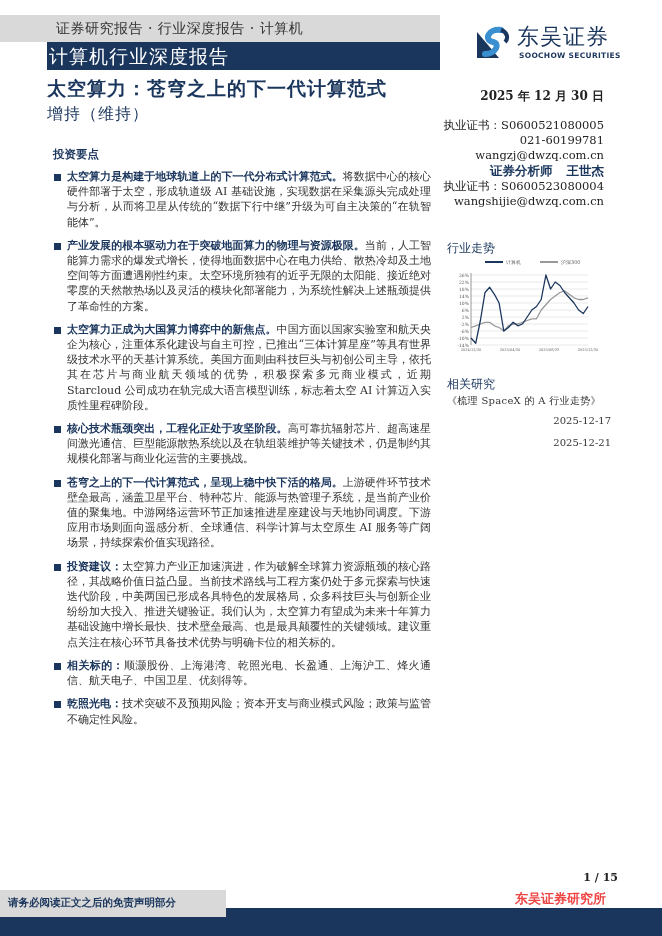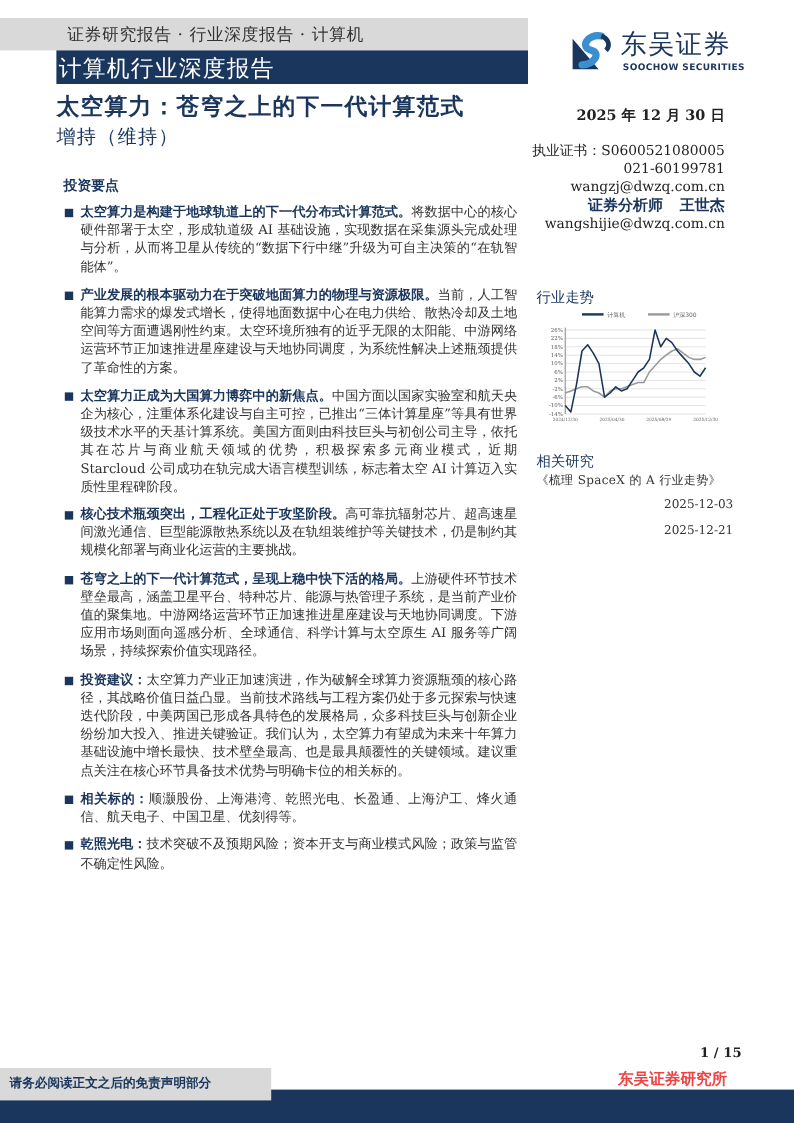--- a/index.html
+++ b/index.html
@@ -72,27 +72,28 @@
 <div class="rating">增持（维持）</div>
 <div class="date">2025 年 12 月 30 日</div>
 
 <div class="analysts">
   <div>执业证书：S0600521080005</div>
   <div>021-60199781</div>
   <div>wangzj@dwzq.com.cn</div>
   <div class="name">
     <span>证券分析师</span><span class="gap"></span><span>王世杰</span>
   </div>
+  <div>执业证书：S0600523080004</div>
   <div>wangshijie@dwzq.com.cn</div>
 </div>
 
 <div class="points">
   <h3>投资要点</h3>
   <div class="point"><span class="sq"></span><b>太空算力是构建于地球轨道上的下一代分布式计算范式。</b><span>将数据中心的核心硬件部署于太空，形成轨道级 AI 基础设施，实现数据在采集源头完成处理与分析，从而将卫星从传统的“数据下行中继”升级为可自主决策的“在轨智能体”。</span></div>
-  <div class="point"><span class="sq"></span><b>产业发展的根本驱动力在于突破地面算力的物理与资源极限。</b><span>当前，人工智能算力需求的爆发式增长，使得地面数据中心在电力供给、散热冷却及土地空间等方面遭遇刚性约束。太空环境所独有的近乎无限的太阳能、中游网络运营环节正加速推进星座建设与天地协同调度，为系统性解决上述瓶颈提供了革命性的方案。</span></div>
+  <div class="point"><span class="sq"></span><b>产业发展的根本驱动力在于突破地面算力的物理与资源极限。</b><span>当前，人工智能算力需求的爆发式增长，使得地面数据中心在电力供给、散热冷却及土地空间等方面遭遇刚性约束。太空环境所独有的近乎无限的太阳能、接近绝对零度的天然散热场以及灵活的模块化部署能力，为系统性解决上述瓶颈提供了革命性的方案。</span></div>
   <div class="point"><span class="sq"></span><b>太空算力正成为大国算力博弈中的新焦点。</b><span>中国方面以国家实验室和航天央企为核心，注重体系化建设与自主可控，已推出“三体计算星座”等具有世界级技术水平的天基计算系统。美国方面则由科技巨头与初创公司主导，依托其在芯片与商业航天领域的优势，积极探索多元商业模式，近期 Starcloud 公司成功在轨完成大语言模型训练，标志着太空 AI 计算迈入实质性里程碑阶段。</span></div>
   <div class="point"><span class="sq"></span><b>核心技术瓶颈突出，工程化正处于攻坚阶段。</b><span>高可靠抗辐射芯片、超高速星间激光通信、巨型能源散热系统以及在轨组装维护等关键技术，仍是制约其规模化部署与商业化运营的主要挑战。</span></div>
   <div class="point"><span class="sq"></span><b>苍穹之上的下一代计算范式，呈现上稳中快下活的格局。</b><span>上游硬件环节技术壁垒最高，涵盖卫星平台、特种芯片、能源与热管理子系统，是当前产业价值的聚集地。中游网络运营环节正加速推进星座建设与天地协同调度。下游应用市场则面向遥感分析、全球通信、科学计算与太空原生 AI 服务等广阔场景，持续探索价值实现路径。</span></div>
   <div class="point"><span class="sq"></span><b>投资建议：</b><span>太空算力产业正加速演进，作为破解全球算力资源瓶颈的核心路径，其战略价值日益凸显。当前技术路线与工程方案仍处于多元探索与快速迭代阶段，中美两国已形成各具特色的发展格局，众多科技巨头与创新企业纷纷加大投入、推进关键验证。我们认为，太空算力有望成为未来十年算力基础设施中增长最快、技术壁垒最高、也是最具颠覆性的关键领域。建议重点关注在核心环节具备技术优势与明确卡位的相关标的。</span></div>
   <div class="point"><span class="sq"></span><b>相关标的：</b><span>顺灏股份、上海港湾、乾照光电、长盈通、上海沪工、烽火通信、航天电子、中国卫星、优刻得等。</span></div>
   <div class="point"><span class="sq"></span><b>乾照光电：</b><span>技术突破不及预期风险；资本开支与商业模式风险；政策与监管不确定性风险。</span></div>
 </div>
 
 <div class="section-h trend-title">行业走势</div>
 <svg class="chart" id="trend-chart" viewBox="0 0 160 100">
@@ -127,21 +128,21 @@
     <text x="65" y="96" font-size="3.6" fill="#666" text-anchor="middle" font-family="DejaVu Serif, serif">2025/04/30</text>
     <text x="104" y="96" font-size="3.6" fill="#666" text-anchor="middle" font-family="DejaVu Serif, serif">2025/08/29</text>
     <text x="143" y="96" font-size="3.6" fill="#666" text-anchor="middle" font-family="DejaVu Serif, serif">2025/12/30</text>
     <polyline points="26.0,72.5 30.7,70.8 35.4,69.0 40.0,67.3 44.7,67.3 49.4,70.8 54.1,72.5 58.8,76.0 63.4,70.8 68.1,69.0 72.8,69.0 77.5,67.3 82.2,65.5 86.8,63.8 91.5,63.8 96.2,55.0 100.9,49.8 105.6,44.5 110.2,41.0 114.9,37.5 119.6,35.8 124.3,39.3 129.0,42.8 133.6,44.5 138.3,44.5 143.0,42.8" fill="none" stroke="#999999" stroke-width="1.3" stroke-linejoin="round"></polyline>
     <polyline points="26.0,83.0 30.7,88.3 35.4,65.5 40.0,37.5 44.7,32.3 49.4,39.3 54.1,48.0 58.8,76.0 63.4,72.5 68.1,67.3 72.8,70.8 77.5,69.0 82.2,62.0 86.8,55.0 91.5,51.5 96.2,44.5 100.9,20.0 105.6,34.0 110.2,27.0 114.9,30.5 119.6,37.5 124.3,42.8 129.0,48.0 133.6,55.0 138.3,58.5 143.0,51.5" fill="none" stroke="#1b365d" stroke-width="1.3" stroke-linejoin="round"></polyline>
   </svg>
 
 <div class="section-h related-title">相关研究</div>
 <div class="related">
   <div class="item">《梳理 SpaceX 的 A 行业走势》</div>
-  <div class="d">2025-12-03</div>
+  <div class="d">2025-12-17</div>
   <div class="d">2025-12-21</div>
 </div>
 
 <div class="pageno">1 / 15</div>
 <div class="foot-org">东吴证券研究所</div>
 <div class="foot-gray">
   <span>请务必阅读正文之后的免责声明部分</span>
 </div>
 <div class="foot-navy"></div>
 

